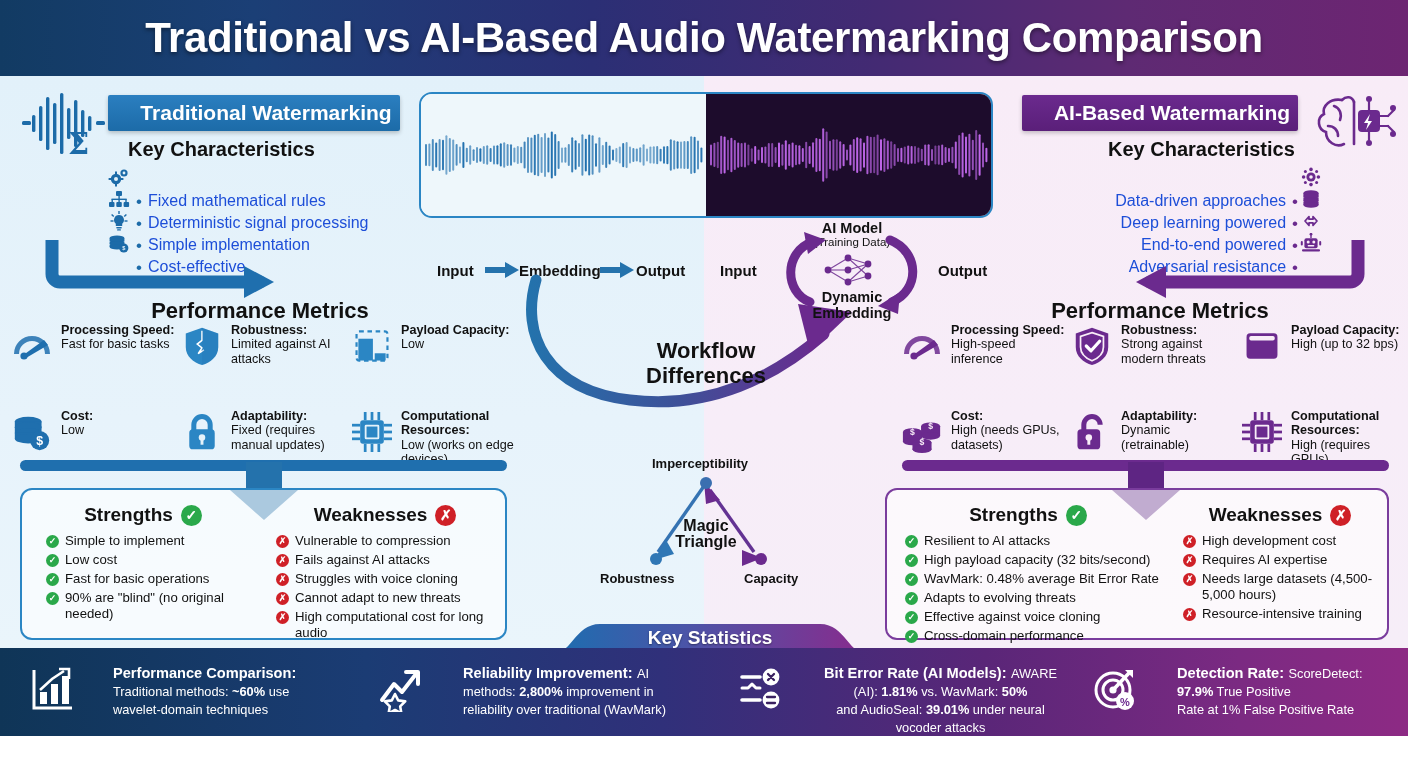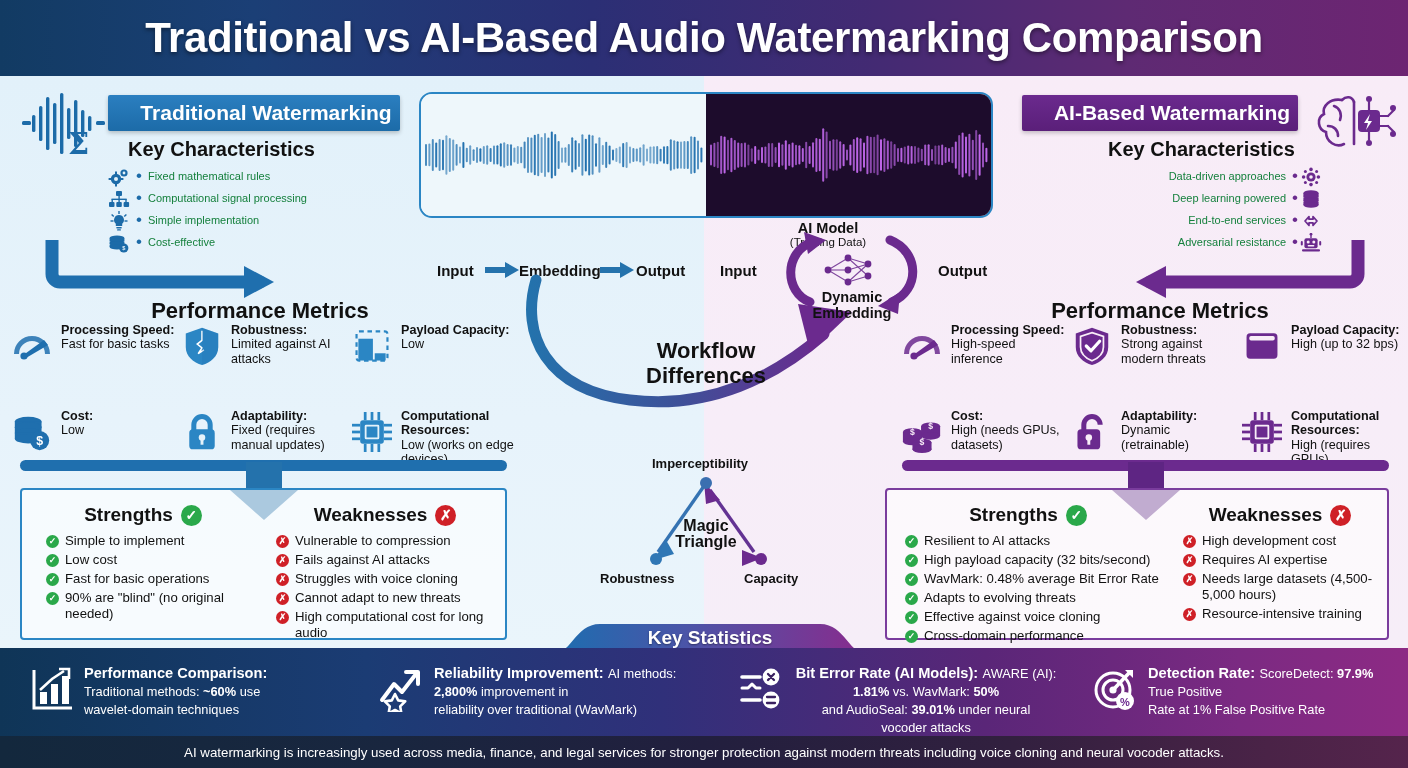--- a/index.html
+++ b/index.html
@@ -33,21 +33,21 @@
     padding-left:24px;
   }
   .pill-left  { left:108px; top:95px; width:292px; height:36px; background:linear-gradient(180deg,#2b7fc0 0%,#1c6ba8 100%); }
   .pill-right { left:1022px; top:95px; width:276px; height:36px; background:linear-gradient(180deg,#6b2a8e 0%,#5a1f79 100%); }
 
   
   .kc-title { position:absolute; font-size:20px; font-weight:bold; color:#111;text-align:right; }
   .kc-left-title  { left:128px; top:138px; }
   .kc-right-title { left:1108px; top:138px; }
 
-  .kc-list { position:absolute; font-size:11px; color:#15803d; }
+  .kc-list { position:absolute; font-size:16px; color:#1d4ed8;margin-top:25px; }
   .kc-left-list  { left:136px; top:165px; width:300px; }
   .kc-right-list { left:1008px; top:165px; width:290px; text-align:right; }
   .kc-list .row { height:22px; line-height:22px; white-space:nowrap; }
   .dotL::before { content:"\2022"; color:#1c6ba8; font-size:17px; margin-right:6px; vertical-align:-1px; }
   .dotR::after  { content:"\2022"; color:#6b2a8e; font-size:17px; margin-left:6px; vertical-align:-1px; }
 
   .kc-icon { position:absolute; width:22px; height:20px; }
   .kc-ic-l { left:108px; }
   .kc-ic-r { left:1300px; }
 
@@ -66,21 +66,21 @@
   .metric .mt b { font-weight:bold; }
 
   
   .divbar { position:absolute; height:11px; border-radius:6px; }
   .divbar-l { left:20px;  top:460px; width:487px; background:#1f6fae; }
   .divbar-r { left:902px; top:460px; width:487px; background:#6b2a8e; }
 
   .downarrow { position:absolute; width:96px; height:58px; }
 
   
-  .swbox { position:absolute; border-radius:4px; background:rgba(255,255,255,.62); }
+  .swbox { position:absolute; border-radius:12px; background:rgba(255,255,255,.62); }
   .sw-left  { left:20px;  top:488px; width:487px; height:152px; border:2px solid #2b86c4; }
   .sw-right { left:885px; top:488px; width:504px; height:152px; border:2px solid #7a3c9d; }
   .sw-col { position:absolute; top:12px; }
   .sw-head { font-size:19px; font-weight:bold; color:#111; display:flex; align-items:center; justify-content:center; gap:8px; height:26px; }
   .sw-items { margin-top:5px; }
   .sw-items li { list-style:none; font-size:13.2px; line-height:16.4px; color:#111; display:flex; gap:6px; margin-bottom:2.5px; }
   .badge { flex:0 0 13px; width:13px; height:13px; border-radius:50%; margin-top:2px;
            display:flex; align-items:center; justify-content:center; font-size:9px; color:#fff; font-weight:bold; }
   .ok  { background:#2aa84a; }
   .bad { background:#cf2027; }
@@ -88,41 +88,41 @@
 
   
   .wave-wrap { position:absolute; left:419px; top:92px; width:574px; height:126px;
                border-radius:13px; overflow:hidden; border:2px solid #2b86c4; }
 
   
   .flowlabel { position:absolute; font-size:15px; font-weight:bold; color:#111; white-space:nowrap; }
   .wfd { position:absolute; left:620px; top:338px; width:172px; text-align:center;
          font-size:22px; font-weight:bold; color:#111; line-height:25px; }
 
-  .aimodel { position:absolute; left:764px; top:220px; width:128px; text-align:center; }
+  .aimodel { position:absolute; left:788px; top:220px; width:128px; text-align:center; }
   .aimodel .t1 { font-size:14.5px; font-weight:bold; color:#111; }
   .aimodel .t2 { font-size:11.5px; color:#111; }
   .dynemb { position:absolute; left:790px; top:289px; width:124px; text-align:center;
             font-size:14.5px; font-weight:bold; color:#111; line-height:16px; }
 
   .tri-label { position:absolute; font-size:13px; font-weight:bold; color:#111; white-space:nowrap; }
   .magic { position:absolute; left:662px; top:518px; width:88px; text-align:center;
            font-size:16px; font-weight:bold; color:#111; line-height:16px; }
 
   
   .ks-banner { position:absolute; left:548px; top:622px; width:324px; height:32px; }
   .ks-banner .kstext { position:absolute; inset:0; display:flex; align-items:center; justify-content:center;
     color:#fff; font-size:19px; font-weight:bold; text-shadow:0 1px 2px rgba(0,0,0,.4); }
 
   
   .statsbar { position:absolute; left:0; top:648px; width:1408px; height:88px;
     background:linear-gradient(90deg,#0f3557 0%,#1b3c74 26%,#30307a 47%,#5a2678 70%,#7b2a82 88%,#8d2a84 100%); }
   .stat { position:absolute; top:16px; display:flex; gap:10px; }
   .stat .si { flex:0 0 46px; height:46px; display:flex; align-items:center; justify-content:center; margin-top:2px; }
-  .stat .st { color:#fff; }
+  .stat .st { color:#fff;margin-left:29px; }
   .stat .st .h { font-size:14.6px; font-weight:bold; line-height:18px; }
   .stat .st .b { font-size:12.8px; line-height:15.2px; }
   .stat .st .b b { font-weight:bold; }
 
   
   .footer { position:absolute; left:0; top:736px; width:1408px; height:32px;
     background:linear-gradient(90deg,#13283d 0%,#19263f 28%,#221f3e 50%,#32203f 72%,#4a2347 90%,#55244c 100%);
     display:flex; align-items:center; justify-content:center; }
   .footer span { color:#fff; font-size:13.3px; }
 </style>
@@ -281,28 +281,28 @@
       </g>
     <g fill="#f8edf7">
         <circle cx="8.2" cy="9" r="1.5"></circle>
         <circle cx="13.8" cy="9" r="1.5"></circle>
         <rect x="7.6" y="12" width="6.8" height="1.6" rx="0.8"></rect>
       </g>
   </svg>
 
   <div class="kc-list kc-left-list">
     <div class="row dotL">Fixed mathematical rules</div>
-    <div class="row dotL">Computational signal processing</div>
+    <div class="row dotL">Deterministic signal processing</div>
     <div class="row dotL">Simple implementation</div>
     <div class="row dotL">Cost-effective</div>
   </div>
   <div class="kc-list kc-right-list">
     <div class="row dotR">Data-driven approaches</div>
     <div class="row dotR">Deep learning powered</div>
-    <div class="row dotR">End-to-end services</div>
+    <div class="row dotR">End-to-end powered</div>
     <div class="row dotR">Adversarial resistance</div>
   </div>
 
   <svg style="position:absolute;left:44px;top:240px;width:260px;height:62px" viewBox="0 0 260 62">
     <path d="M8 0 V34 a8 8 0 0 0 8 8 H216" fill="none" stroke="#1f6fae" stroke-width="13" stroke-linecap="round"></path>
     <path d="M200 26 L230 42 L200 58 Z" fill="#1f6fae"></path>
   </svg>
   <svg style="position:absolute;left:1106px;top:240px;width:260px;height:62px" viewBox="0 0 260 62">
     <path d="M252 0 V34 a8 8 0 0 1 -8 8 H44" fill="none" stroke="#6b2a8e" stroke-width="13" stroke-linecap="round"></path>
     <path d="M60 26 L30 42 L60 58 Z" fill="#6b2a8e"></path>
@@ -974,17 +974,14 @@
           <text x="33" y="39.5" font-size="11" fill="#6b2a8e" text-anchor="middle" font-weight="bold">%</text>
         </svg>
       </span>
       <span class="st">
         <span class="h">Detection Rate:</span>
         <span class="b">ScoreDetect: <b>97.9%</b> True Positive<br>Rate at 1% False Positive Rate</span>
       </span>
     </div>
   </div>
 
-  <div class="footer">
-    <span>AI watermarking is increasingly used across media, finance, and legal services for stronger protection against modern threats including voice cloning and neural vocoder attacks.</span>
-  </div>
 
 </div>
 
 </body></html>

